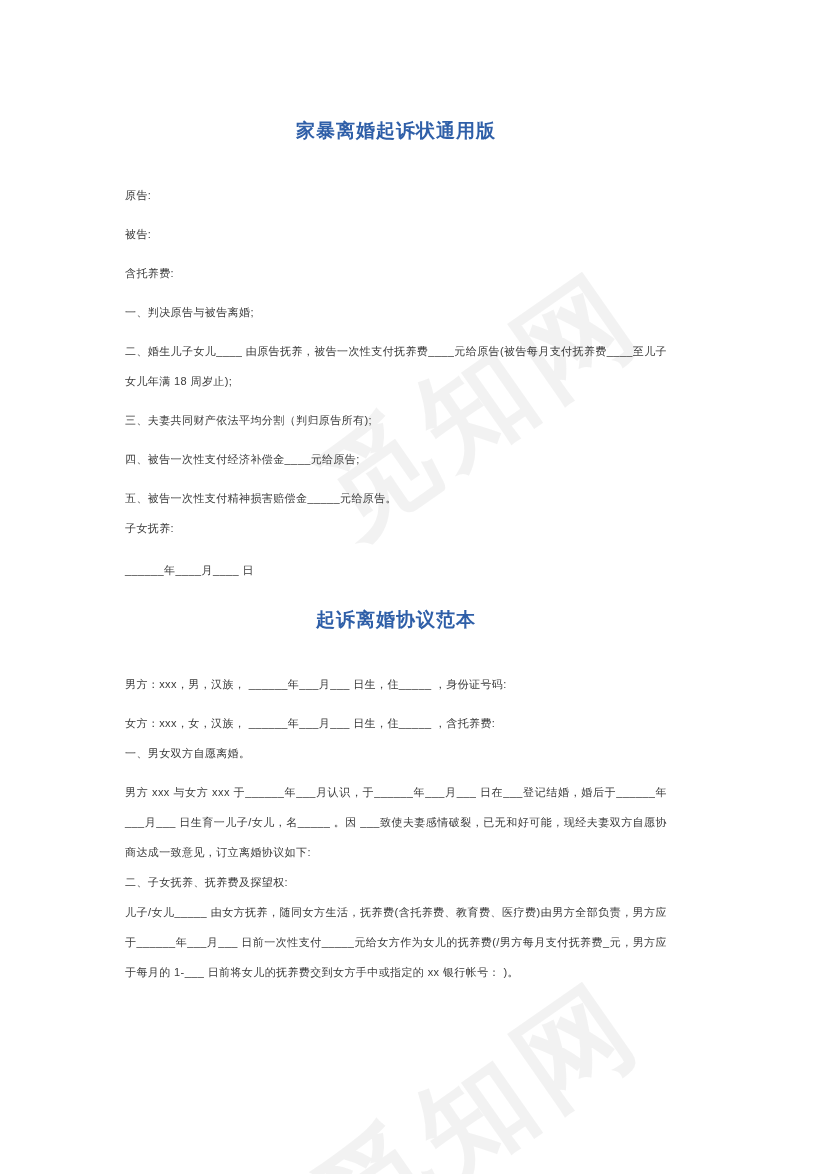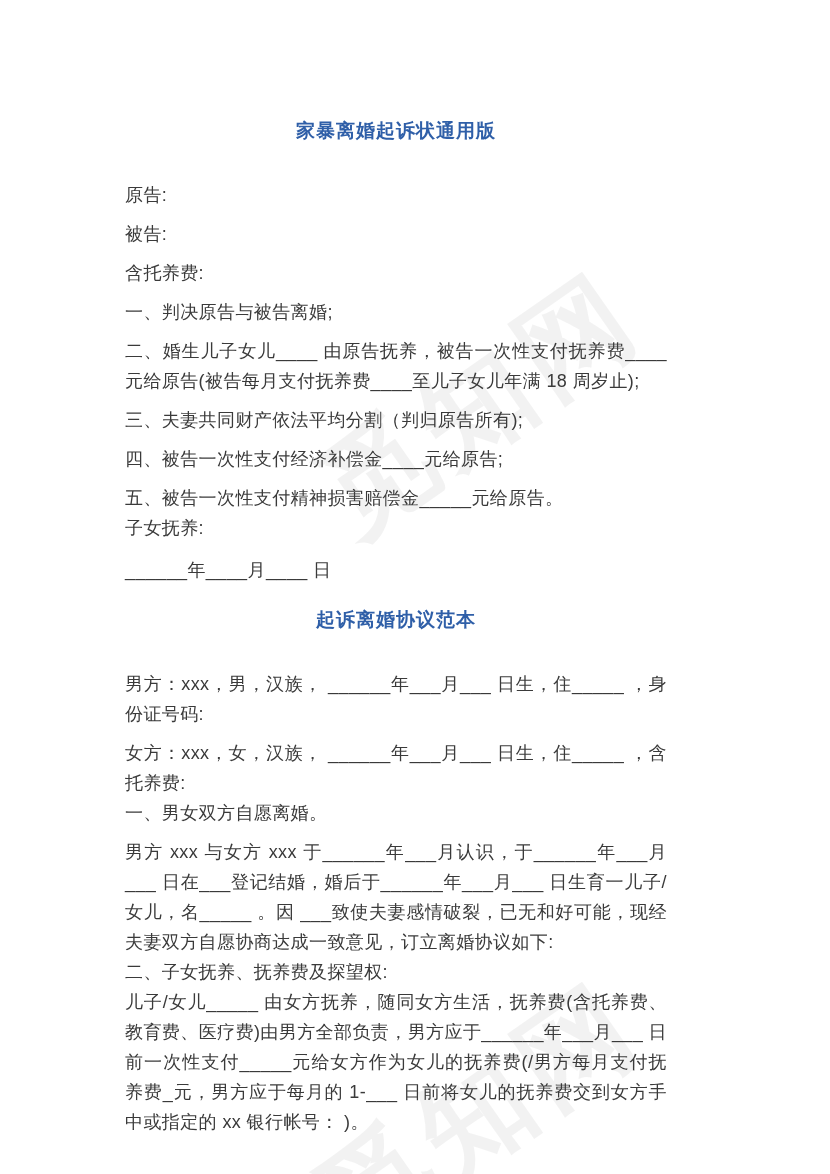--- a/index.html
+++ b/index.html
@@ -30,21 +30,21 @@
     font-size:19px;
     font-weight:700;
     text-align:center;
     letter-spacing:1px;
     margin:0 0 36px 0;
   }
   .doc-title.second{
     margin:22px 0 36px 0;
   }
   .para{
-    font-size:18px;
+    font-size:11px;
     line-height:30px;
     letter-spacing:0.4px;
     text-align:justify;
     margin:0 0 9px 0;
   }
   .para.mb0{margin-bottom:0;}
   .para.gap-top{margin-top:12px;}
   .watermark{
     position:absolute;
     z-index:0;

